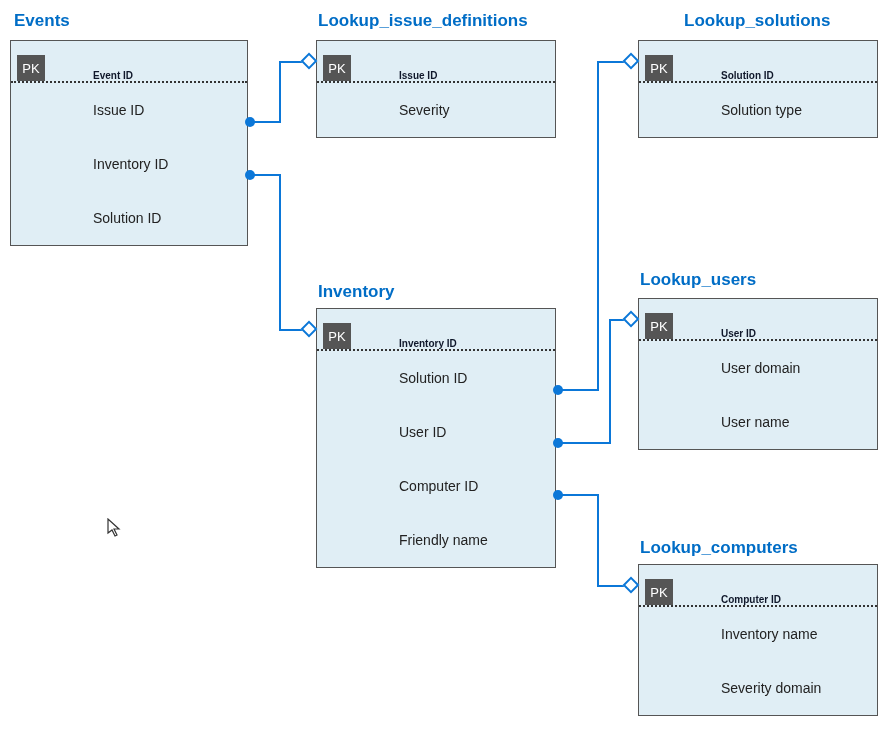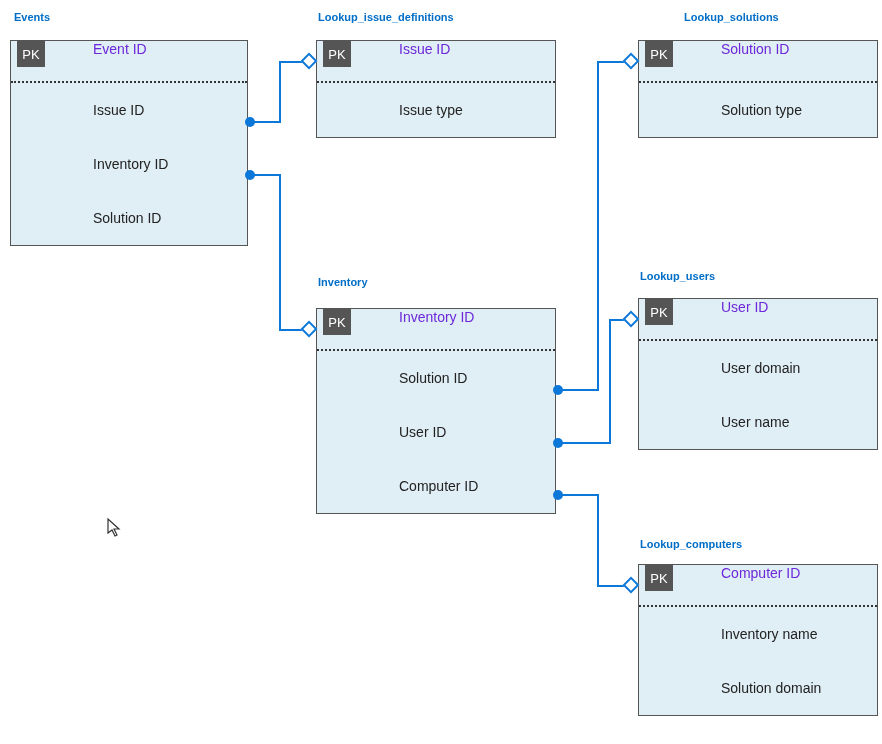--- a/index.html
+++ b/index.html
@@ -12,26 +12,26 @@
     overflow: hidden;
   }
   .entity {
     position: absolute;
     background: #e0eef5;
     border: 1px solid #555;
   }
   .entity-title {
     position: absolute;
     color: #006dc6;
-    font-size: 11px;
+    font-size: 17px;
     font-weight: 600;
   }
   .pk-row {
     display: flex;
-    align-items: flex-start;
+    align-items: flex-end;
     height: 42px;
     border-bottom: 2px dotted #333;
   }
   .pk-badge {
     width: 28px;
     height: 26px;
     background: #555;
     color: #fff;
     font-size: 13px;
     display: flex;
@@ -42,22 +42,23 @@
   }
   .attr-row {
     display: flex;
     align-items: center;
     height: 54px;
     padding-left: 82px;
     font-size: 14px;
     color: #222;
   }
   .pk-label {
-    font-size: 14px;
-    color: #6d28d9;
+    font-size: 10px;
+    color: #0f172a;
+    font-weight: bold;
   }
   
   .dot {
     position: absolute;
     width: 10px;
     height: 10px;
     background: #0b77d8;
     border-radius: 50%;
   }
   
@@ -87,76 +88,77 @@
     color: #333;
     pointer-events: none;
   }
 </style>
 </head>
 <body>
 
 <div class="entity-title" style="left:14px; top:11px;">Events</div>
 <div class="entity-title" style="left:318px; top:11px;">Lookup_issue_definitions</div>
 <div class="entity-title" style="left:640px; top:11px;margin-left:44px;">Lookup_solutions</div>
-<div class="entity-title" style="left:318px; top:276px;">Inventory</div>
+<div class="entity-title" style="left:318px; top:282px;">Inventory</div>
 <div class="entity-title" style="left:640px; top:270px;">Lookup_users</div>
 <div class="entity-title" style="left:640px; top:538px;">Lookup_computers</div>
 
 <div class="entity" style="left:10px; top:40px; width:238px;">
   <div class="pk-row">
     <div class="pk-badge">PK</div>
     <span class="pk-label">Event ID</span>
   </div>
   <div class="attr-row">Issue ID</div>
   <div class="attr-row">Inventory ID</div>
   <div class="attr-row">Solution ID</div>
 </div>
 
 <div class="entity" style="left:316px; top:40px; width:240px;">
   <div class="pk-row">
     <div class="pk-badge">PK</div>
     <span class="pk-label">Issue ID</span>
   </div>
-  <div class="attr-row">Issue type</div>
+  <div class="attr-row">Severity</div>
 </div>
 
 <div class="entity" style="left:638px; top:40px; width:240px;">
   <div class="pk-row">
     <div class="pk-badge">PK</div>
     <span class="pk-label">Solution ID</span>
   </div>
   <div class="attr-row">Solution type</div>
 </div>
 
 <div class="entity" style="left:316px; top:308px; width:240px;">
   <div class="pk-row">
     <div class="pk-badge">PK</div>
     <span class="pk-label">Inventory ID</span>
   </div>
   <div class="attr-row">Solution ID</div>
   <div class="attr-row">User ID</div>
   <div class="attr-row">Computer ID</div>
+  <div class="attr-row">Friendly name</div>
 </div>
 
 <div class="entity" style="left:638px; top:298px; width:240px;">
   <div class="pk-row">
     <div class="pk-badge">PK</div>
     <span class="pk-label">User ID</span>
   </div>
   <div class="attr-row">User domain</div>
   <div class="attr-row">User name</div>
 </div>
 
 <div class="entity" style="left:638px; top:564px; width:240px;">
   <div class="pk-row">
     <div class="pk-badge">PK</div>
     <span class="pk-label">Computer ID</span>
   </div>
   <div class="attr-row">Inventory name</div>
-  <div class="attr-row">Solution domain</div>
+  <div class="attr-row">Severity domain</div>
 </div>
 
 <svg class="connections">
 
   <path d="M 250 122 L 280 122 L 280 62 L 307 62"></path>
 
   <path d="M 250 175 L 280 175 L 280 330 L 307 330"></path>
 
   <path d="M 558 390 L 598 390 L 598 62 L 629 62"></path>
 

